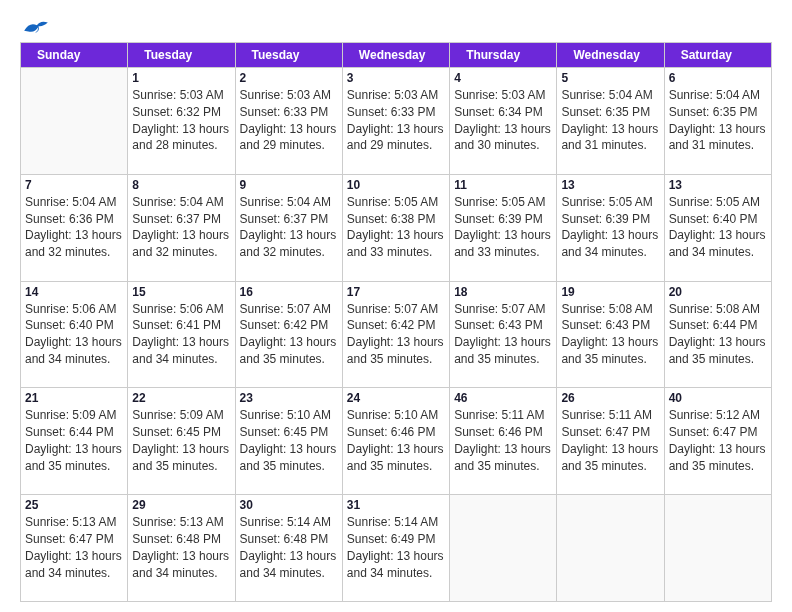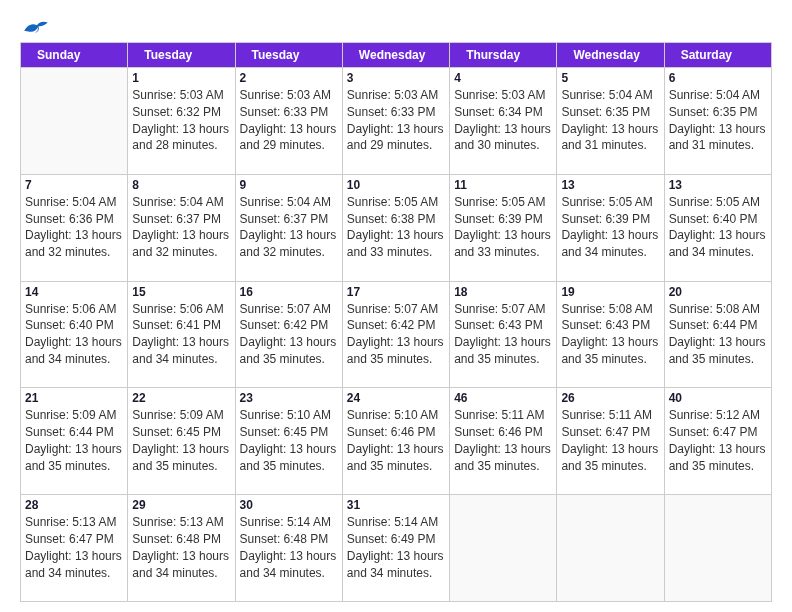--- a/index.html
+++ b/index.html
@@ -315,21 +315,21 @@
           <td>
             <span class="day-num">40</span>
             <div class="day-info" style="white-space: pre-line;">Sunrise: 5:12 AM
 Sunset: 6:47 PM
 Daylight: 13 hours
 and 35 minutes.</div>
           </td>
         </tr>
         <tr>
           <td>
-            <span class="day-num">28</span>
+            <span class="day-num">25</span>
             <div class="day-info" style="white-space: pre-line;">Sunrise: 5:13 AM
 Sunset: 6:47 PM
 Daylight: 13 hours
 and 34 minutes.</div>
           </td>
           <td>
             <span class="day-num">29</span>
             <div class="day-info" style="white-space: pre-line;">Sunrise: 5:13 AM
 Sunset: 6:48 PM
 Daylight: 13 hours

